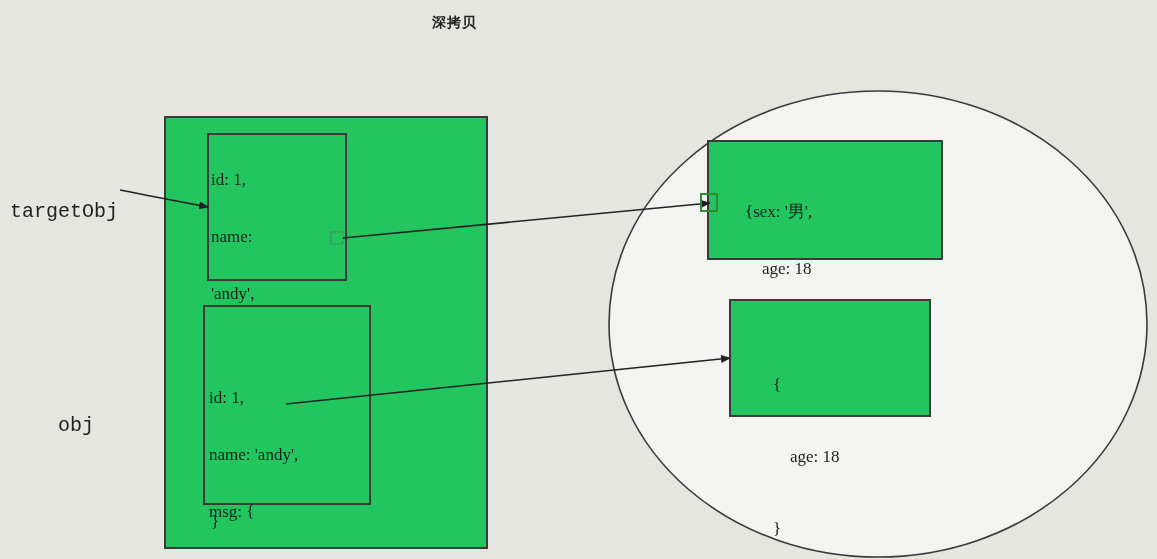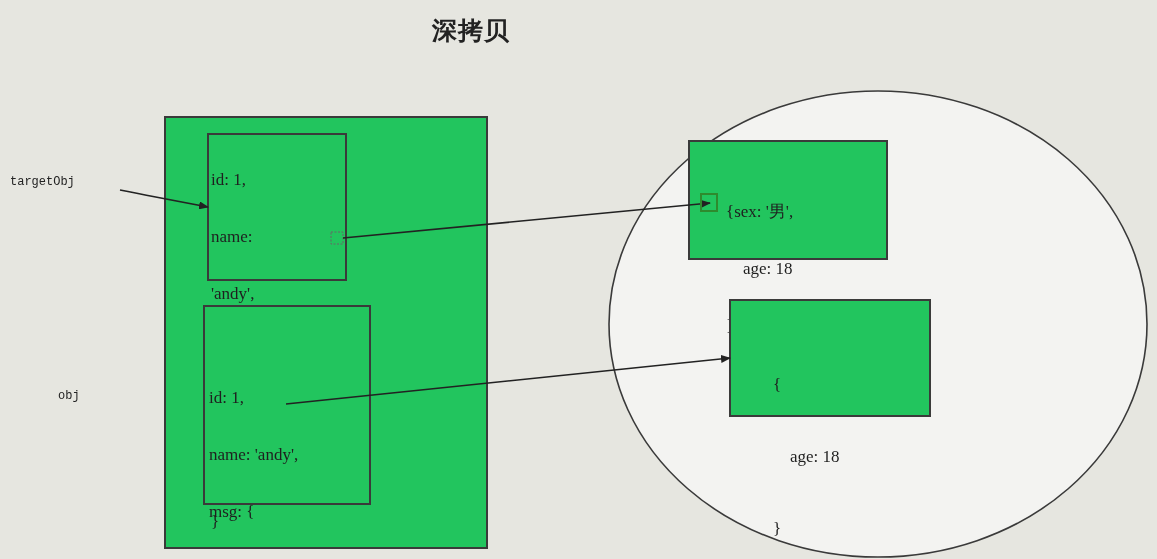--- a/index.html
+++ b/index.html
@@ -7,26 +7,26 @@
       width: 1157px; height: 559px; overflow: hidden;
       background: #e6e6e0;
       position: relative;
       font-family: "Liberation Serif", "DejaVu Serif", serif;
       color: #1a1a1a;
     }
     .abs { position: absolute; }
     .title {
       left: 432px; top: 14px;
       font-family: "DejaVu Sans", sans-serif;
-      font-size: 25px; font-weight: bold; color: #222;
+      font-size: 14px; font-weight: bold; color: #222;
       letter-spacing: 1px;
     }
     .label {
       font-family: "Liberation Mono", "DejaVu Sans Mono", monospace;
-      font-size: 12px; color: #222;
+      font-size: 20px; color: #222; margin-top: 25px;
     }
     .box {
       border: 2px solid #3a3a3a;
       background: #22c55e;
       box-sizing: border-box;
     }
     .code {
       font-family: "Liberation Serif", "DejaVu Serif", serif;
       font-size: 17px; line-height: 19px; white-space: pre;
       color: #1f1f1f;
@@ -67,21 +67,21 @@
 
 <svg class="overlay" width="1157" height="559" viewBox="0 0 1157 559">
   <defs>
     <marker id="arrow" markerWidth="10" markerHeight="8" refX="9" refY="4" orient="auto" markerUnits="userSpaceOnUse">
       <path d="M0,0 L10,4 L0,8 Z" fill="#222"></path>
     </marker>
   </defs>
   <ellipse cx="878" cy="324" rx="269" ry="233" fill="#f3f3f1" stroke="#3a3a3a" stroke-width="1.6"></ellipse>
 </svg>
 
-<div class="abs box" style="left:688px; top:140px; width:200px; height:120px;">
+<div class="abs box" style="left:707px; top:140px; width:236px; height:120px;">
   <div class="code" style="position:absolute; left:36px; top:22px;">
     <div>{sex: '男',</div>
     <div>    age: 18</div>
     <div>}</div>
   </div>
 </div>
 
 <div class="abs box" style="left:729px; top:299px; width:202px; height:118px;">
   <div class="code" style="position:absolute; left:42px; top:24px; line-height:24px;">
     <div>{</div>

